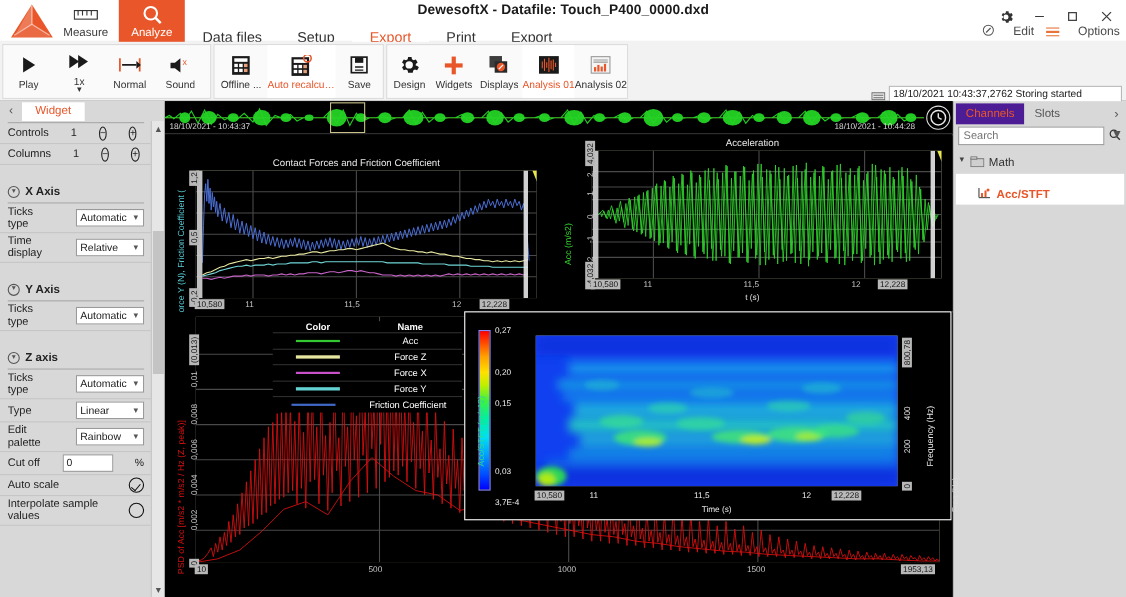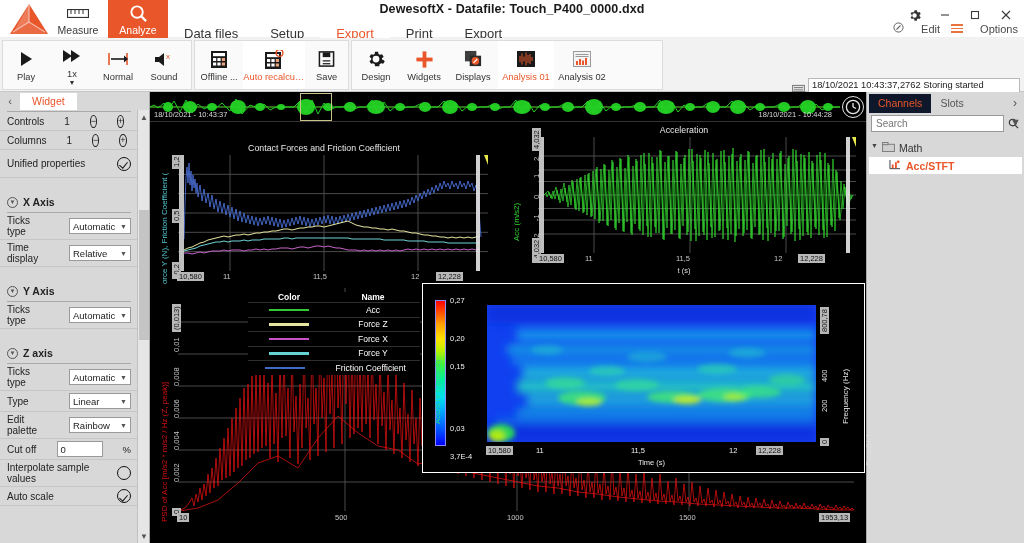--- a/index.html
+++ b/index.html
@@ -86,30 +86,30 @@
   .chk { width:14px; height:14px; border:1.6px solid #111; border-radius:50%; position:relative; }
   .chk.on::after { content:""; position:absolute; left:3px; top:2.5px; width:4px; height:7px;
     border-right:1.7px solid #111; border-bottom:1.7px solid #111; transform:rotate(40deg); }
   .gapsec { height:12px; }
 
   
   .rpanel { position:absolute; left:866px; top:92px; width:158px; height:451px;
     background:#d8d8d8; border-left:1px solid #aaa; }
   .rp-tabs { display:flex; align-items:center; height:20px; padding:2px 2px 0 2px; }
   .rp-tab { font-size:10.5px; padding:3px 9px 4px; color:#555; }
-  .rp-tab.sel { background:#0f172a; color:#e8562a; }
+  .rp-tab.sel { background:#4c1d95; color:#e8562a; }
   .rp-exp { margin-left:auto; font-size:12px; color:#555; padding-right:5px; }
   .rp-search { margin:3px 4px; height:17px; background:#fff; border:1px solid #9a9a9a;
     display:flex; align-items:center; padding:0 4px; }
   .rp-search input { border:none; outline:none; font-size:10px; flex:1; color:#777;
     font-family:"Liberation Sans", sans-serif; background:transparent; }
   .rp-chev { position:absolute; right:3px; top:24px; font-size:11px; color:#555; }
   .tree-node { display:flex; align-items:flex-start; gap:4px; font-size:10.5px; padding:2px 4px;
     color:#333; }
-  .tree-child { display:flex; align-items:center; gap:5px; font-size:10.5px; padding:2px 4px 2px 20px;
+  .tree-child { display:flex; align-items:center; gap:5px; font-size:10.5px; padding:12px 4px 2px 20px;
     background:#fff; color:#e8562a; font-weight:bold; margin:1px 2px; }
 
   
   .canvas { position:absolute; left:150px; top:92px; width:716px; height:451px; background:#000; }
 
   
   .ovw { position:absolute; left:0; top:0; width:716px; height:30px; background:#000;
     border-bottom:1px solid #333; overflow:hidden; }
   .ovw-time { position:absolute; bottom:2px; font-size:7.5px; color:#dadada; }
   .ovw-sel { position:absolute; top:1px; width:32px; height:28px; border:1.4px solid #c9c28a; }
@@ -311,21 +311,21 @@
               <rect x="1.5" y="1.5" width="15" height="15" fill="none" stroke="#1a1a1a" stroke-width="1.6"></rect>
               <rect x="5" y="2" width="8" height="5" fill="#1a1a1a"></rect>
               <line x1="5" y1="11" x2="13" y2="11" stroke="#1a1a1a" stroke-width="1.3"></line>
               <line x1="5" y1="14" x2="13" y2="14" stroke="#1a1a1a" stroke-width="1.3"></line>
             </svg>
         </span>
         <span class="lb">Save</span>
       </div>
     </div>
 
-    <div class="rbgroup" style="left:351px; width:312px;">
+    <div class="rbgroup" style="left:351px; width:220px;">
       <div class="rbtn" style="width:48px;">
         <span class="ic">
           <svg width="18" height="18" viewBox="0 0 16 16">
               <path fill="#1a1a1a" d="M8 5a3 3 0 100 6 3 3 0 000-6zm6.3 3.7l1.5 1.2-1.4 2.4-1.8-.6a6 6 0 01-1.4.8l-.3 1.9H7.1l-.3-1.9a6 6 0 01-1.4-.8l-1.8.6L2.2 9.9l1.5-1.2a6.3 6.3 0 010-1.4L2.2 6.1l1.4-2.4 1.8.6a6 6 0 011.4-.8l.3-1.9h2.8l.3 1.9a6 6 0 011.4.8l1.8-.6 1.4 2.4-1.5 1.2a6.3 6.3 0 010 1.4z"></path>
             </svg>
         </span>
         <span class="lb" style="max-width:48px;">Design</span>
       </div>
       <div class="rbtn" style="width:48px;">
         <span class="ic">
@@ -437,24 +437,20 @@
       </div>
 
       <div class="prow">
         <span class="plabel">Columns</span>
         <span class="pval">1</span>
         <span class="circbtn">−</span>
         <span class="circbtn">+</span>
         <span class="circbtn" style="font-size:7px;">▼</span>
       </div>
 
-      <div class="prow" style="min-height:28px;">
-        <span class="plabel">Unified properties</span>
-        <span class="chk on"></span>
-      </div>
 
       <div class="gapsec"></div>
 
       <div class="sec-head">
         <span class="chev">▼</span>
         <span>X Axis</span>
       </div>
       <div class="sec-rule"></div>
       <div class="prow">
         <span class="plabel">Ticks type</span>
@@ -514,27 +510,27 @@
           <span class="cv">▼</span>
         </span>
       </div>
       <div class="prow">
         <span class="plabel">Cut off</span>
         <span class="txt-box">
           <span>0</span>
         </span>
         <span style="font-size:9.5px;color:#222;">%</span>
       </div>
+      <div class="prow">
+        <span class="plabel">Auto scale</span>
+        <span class="chk on"></span>
+      </div>
       <div class="prow" style="min-height:27px;">
         <span class="plabel">Interpolate sample values</span>
         <span class="chk"></span>
-      </div>
-      <div class="prow">
-        <span class="plabel">Auto scale</span>
-        <span class="chk on"></span>
       </div>
     </div>
 
     <div class="sb-vscroll">
       <div class="sb-arrow" style="top:0;">▲</div>
       <div class="sb-vthumb"></div>
       <div class="sb-arrow" style="bottom:0;">▼</div>
     </div>
   </div>
 

